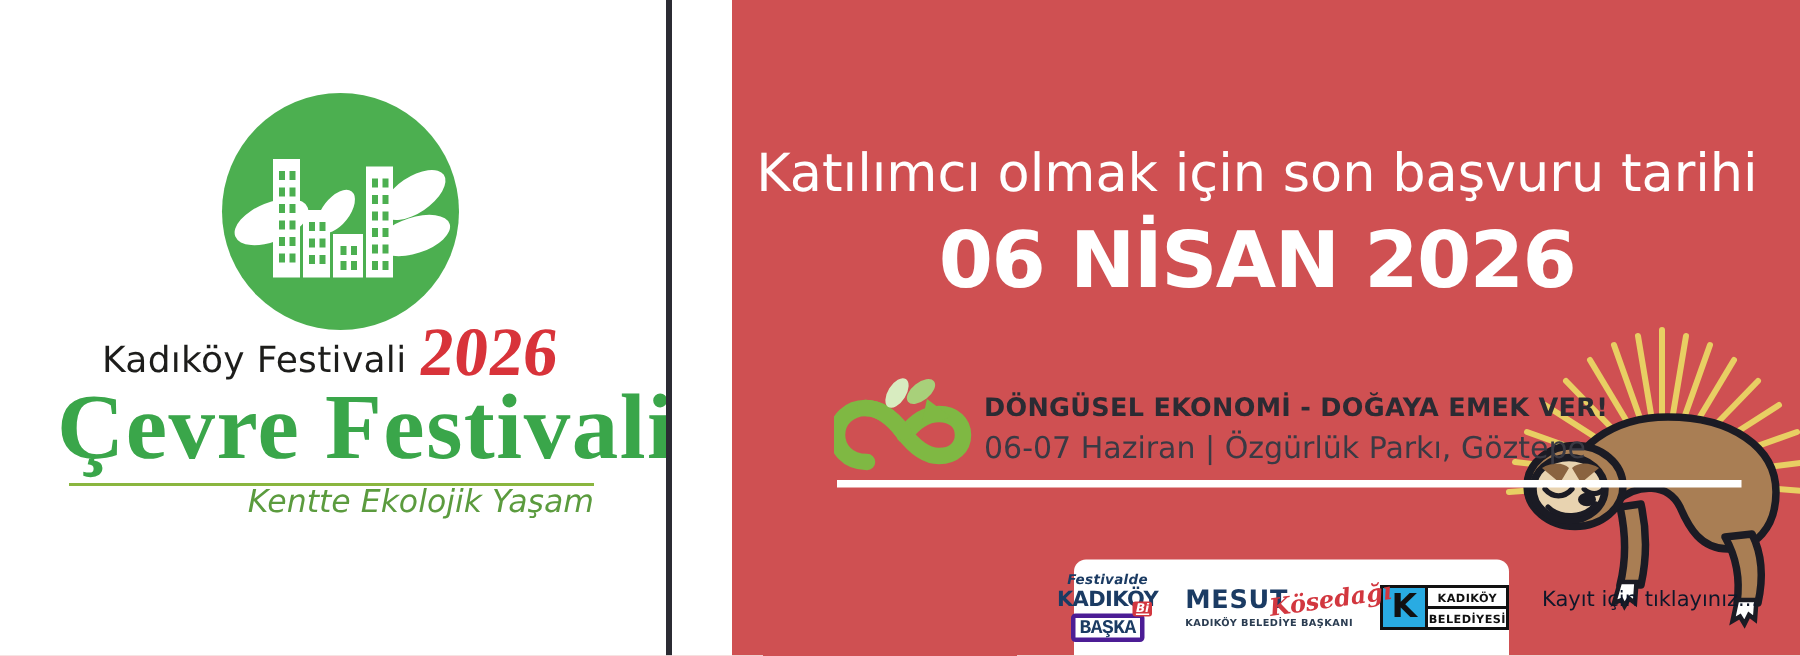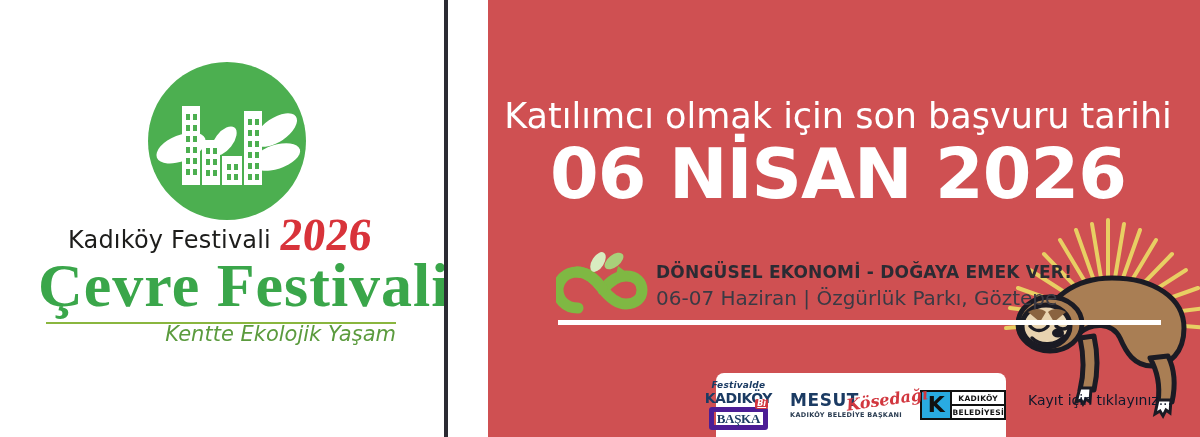--- a/index.html
+++ b/index.html
@@ -122,21 +122,21 @@
     color: #ffffff;
     white-space: nowrap;
   }
   .headline-2 {
     position: absolute;
     left: 0; top: 136px;
     width: 700px;
     text-align: center;
     font-family: "DejaVu Sans", sans-serif;
     font-weight: bold;
-    font-size: 70px;
+    font-size: 52px;
     line-height: 76px;
     letter-spacing: -1px;
     color: #ffffff;
     white-space: nowrap;
   }
 
   
   .eco-block {
     position: absolute;
     left: 68px; top: 250px;
@@ -228,26 +228,26 @@
     font-family: "DejaVu Sans", sans-serif;
     font-weight: bold;
     font-style: italic;
     font-size: 8px;
     border-radius: 2px;
     padding: 1px 2px;
     line-height: 1;
     text-decoration: underline;
   }
   .lb-kb-bot {
-    font-family: Liberation Serif, serif;
+    font-family: Liberation Mono, monospace;
     font-weight: bold;
     font-size: 13px;
     letter-spacing: -.3px;
     margin-top: 2px;
-    border: 5px solid #4c1d95;
+    border: 3px solid #4c1d95;
     border-radius: 3px;
     display: inline-block;
     padding: 0 3px;
   }
 
   .lb-mesut { width: 112px; position: relative; }
   .lb-mesut-name {
     font-family: "DejaVu Sans", sans-serif;
     font-weight: bold;
     font-size: 17px;

